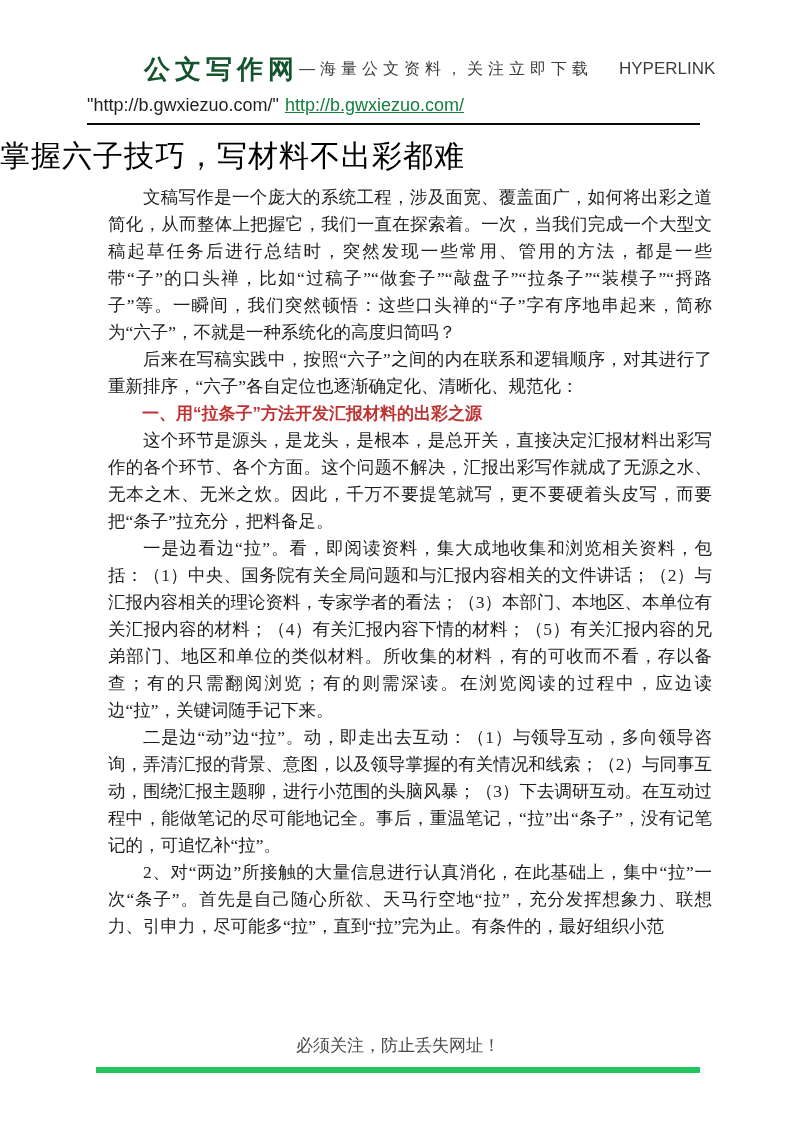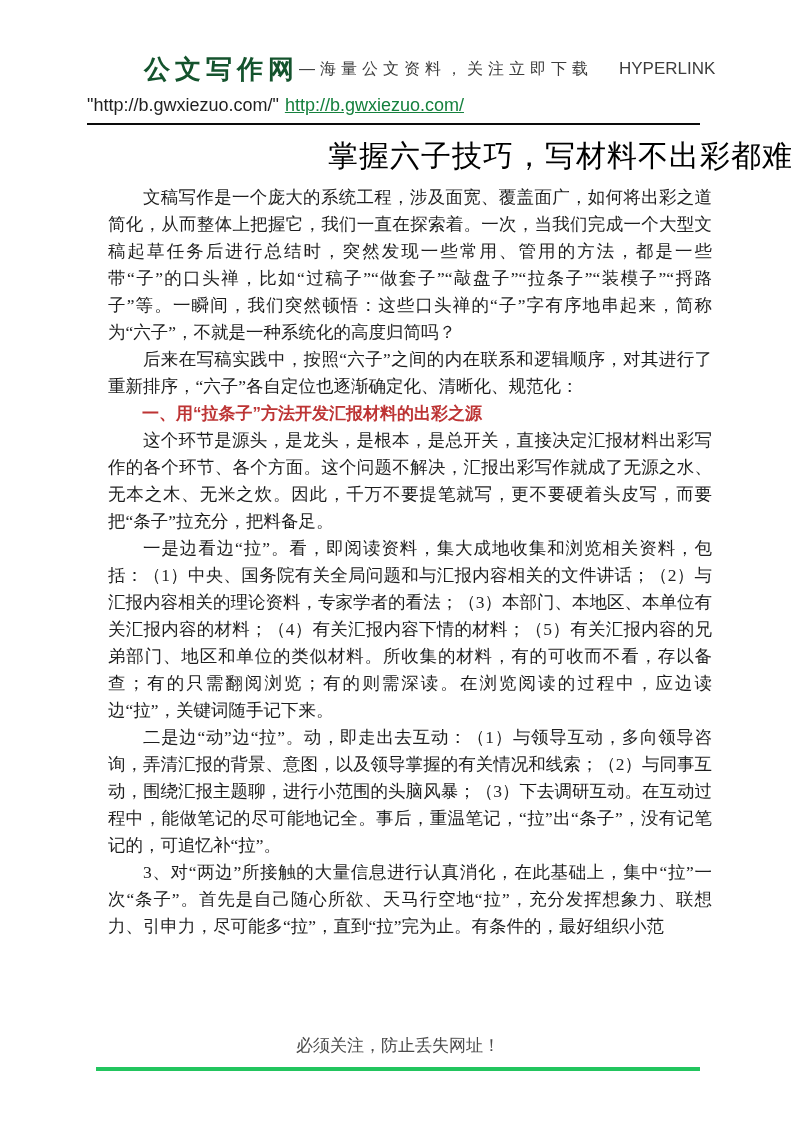--- a/index.html
+++ b/index.html
@@ -63,21 +63,21 @@
     cursor: pointer;
   }
 
   
   .title {
     position: absolute;
     top: 136px;
     left: 0;
     width: 793px;
     margin: 0;
-    text-align: right;
+    text-align: left;
     font-size: 30px;
     font-weight: 500;
     letter-spacing: 1px;
     color: #000000;
     font-family: "Liberation Serif", "DejaVu Serif", serif;
   }
 
   
   .content {
     position: absolute;
@@ -99,21 +99,21 @@
     font-family: "Liberation Sans", "DejaVu Sans", sans-serif;
     font-size: 17px;
   }
 
   
   .footer {
     position: absolute;
     top: 1034px;
     left: 96px;
     width: 604px;
-    border-bottom: 4px solid #22c55e;
+    border-bottom: 6px solid #22c55e;
     padding-bottom: 10px;
   }
   .footer-text {
     text-align: center;
     font-family: "Liberation Sans", "DejaVu Sans", sans-serif;
     font-size: 17px;
     color: #4a4a4a;
   }
 </style>
 </head>
@@ -132,20 +132,20 @@
 
   <h1 class="title">掌握六子技巧，写材料不出彩都难</h1>
 
   <div class="content">
     <p>文稿写作是一个庞大的系统工程，涉及面宽、覆盖面广，如何将出彩之道简化，从而整体上把握它，我们一直在探索着。一次，当我们完成一个大型文稿起草任务后进行总结时，突然发现一些常用、管用的方法，都是一些带“子”的口头禅，比如“过稿子”“做套子”“敲盘子”“拉条子”“装模子”“捋路子”等。一瞬间，我们突然顿悟：这些口头禅的“子”字有序地串起来，简称为“六子”，不就是一种系统化的高度归简吗？</p>
     <p>后来在写稿实践中，按照“六子”之间的内在联系和逻辑顺序，对其进行了重新排序，“六子”各自定位也逐渐确定化、清晰化、规范化：</p>
     <p class="red-heading">一、用“拉条子”方法开发汇报材料的出彩之源</p>
     <p>这个环节是源头，是龙头，是根本，是总开关，直接决定汇报材料出彩写作的各个环节、各个方面。这个问题不解决，汇报出彩写作就成了无源之水、无本之木、无米之炊。因此，千万不要提笔就写，更不要硬着头皮写，而要把“条子”拉充分，把料备足。</p>
     <p>一是边看边“拉”。看，即阅读资料，集大成地收集和浏览相关资料，包括：（1）中央、国务院有关全局问题和与汇报内容相关的文件讲话；（2）与汇报内容相关的理论资料，专家学者的看法；（3）本部门、本地区、本单位有关汇报内容的材料；（4）有关汇报内容下情的材料；（5）有关汇报内容的兄弟部门、地区和单位的类似材料。所收集的材料，有的可收而不看，存以备查；有的只需翻阅浏览；有的则需深读。在浏览阅读的过程中，应边读边“拉”，关键词随手记下来。</p>
     <p>二是边“动”边“拉”。动，即走出去互动：（1）与领导互动，多向领导咨询，弄清汇报的背景、意图，以及领导掌握的有关情况和线索；（2）与同事互动，围绕汇报主题聊，进行小范围的头脑风暴；（3）下去调研互动。在互动过程中，能做笔记的尽可能地记全。事后，重温笔记，“拉”出“条子”，没有记笔记的，可追忆补“拉”。</p>
-    <p>3、对“两边”所接触的大量信息进行认真消化，在此基础上，集中“拉”一次“条子”。首先是自己随心所欲、天马行空地“拉”，充分发挥想象力、联想力、引申力，尽可能多“拉”，直到“拉”完为止。有条件的，最好组织小范</p>
+    <p>2、对“两边”所接触的大量信息进行认真消化，在此基础上，集中“拉”一次“条子”。首先是自己随心所欲、天马行空地“拉”，充分发挥想象力、联想力、引申力，尽可能多“拉”，直到“拉”完为止。有条件的，最好组织小范</p>
   </div>
 
   <div class="footer">
     <div class="footer-text">必须关注，防止丢失网址！</div>
   </div>
 
 </div>
 
 </body></html>

